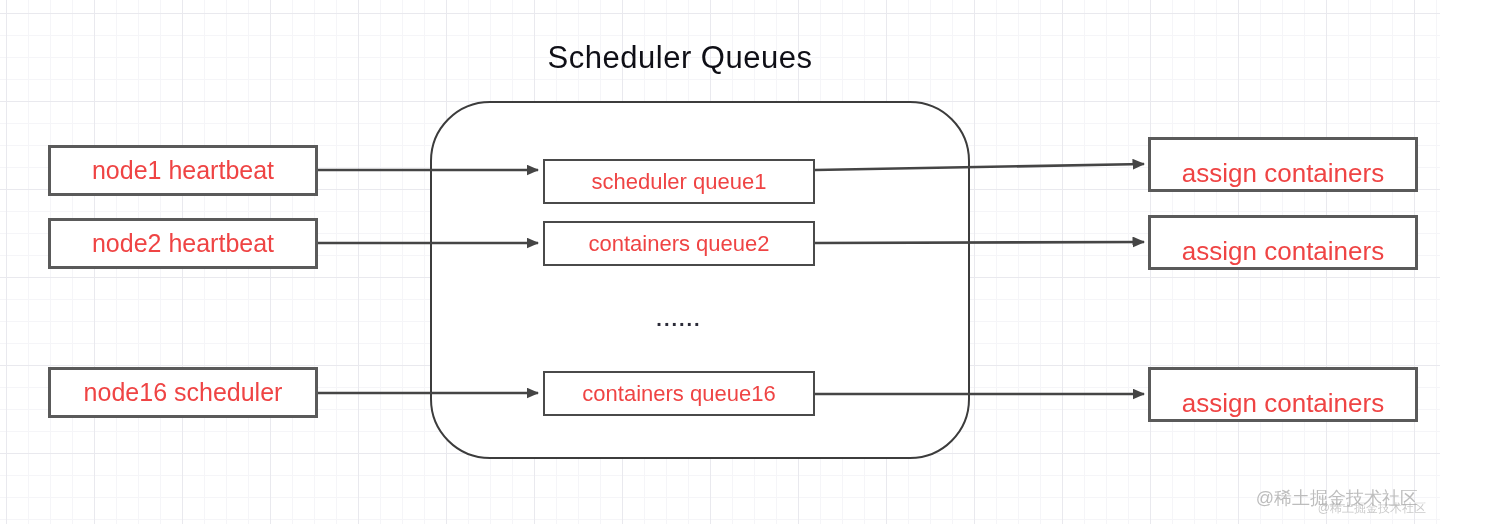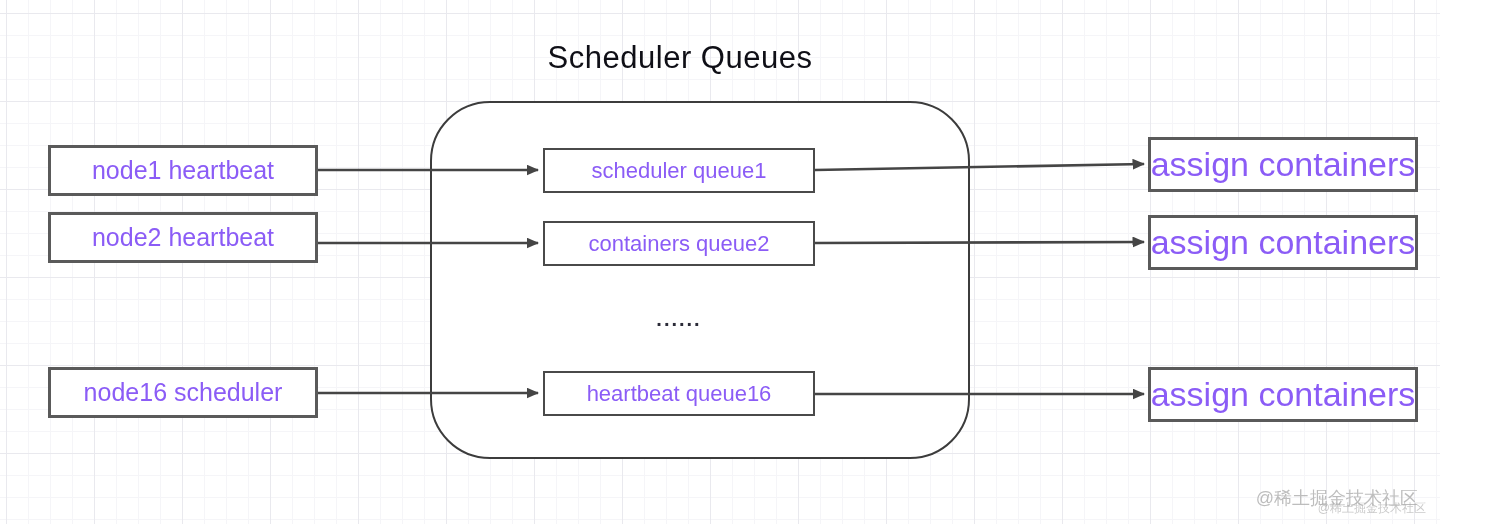--- a/index.html
+++ b/index.html
@@ -43,38 +43,39 @@
     left: 0; top: 0;
     width: 1512px; height: 524px;
     z-index: 2;
   }
   .node-box {
     position: absolute;
     background: #ffffff;
     display: flex;
     align-items: center;
     justify-content: center;
-    color: #8b5cf6;
+    color: #ef4444;
     z-index: 3;
     white-space: nowrap;
   }
   .left-box {
     left: 48px; width: 270px; height: 51px;
     border: 3px solid #5a5a5a;
     font-size: 25px;
   }
   .mid-box {
     left: 543px; width: 272px; height: 45px;
     border: 2px solid #4a4a4a;
     font-size: 22px;
   }
   .right-box {
     left: 1148px; width: 270px; height: 55px;
     border: 3px solid #5a5a5a;
-    font-size: 34px;
+    font-size: 26px;
+    align-items: flex-end;
   }
   .ellipsis {
     position: absolute;
     left: 543px; top: 308px; width: 272px;
     text-align: center;
     font-size: 20px;
     font-weight: bold;
     letter-spacing: 2px;
     color: #2b2b38;
     z-index: 3;
@@ -117,36 +118,36 @@
       <line x1="318" y1="393" x2="538" y2="393" marker-end="url(#arrowhead)"></line>
       <line x1="815" y1="170" x2="1144" y2="164" marker-end="url(#arrowhead)"></line>
       <line x1="815" y1="243" x2="1144" y2="242" marker-end="url(#arrowhead)"></line>
       <line x1="815" y1="394" x2="1144" y2="394" marker-end="url(#arrowhead)"></line>
     </g>
   </svg>
 
   <div class="node-box left-box" style="top:145px">
     <span>node1 heartbeat</span>
   </div>
-  <div class="node-box left-box" style="top:212px">
+  <div class="node-box left-box" style="top:218px">
     <span>node2 heartbeat</span>
   </div>
   <div class="node-box left-box" style="top:367px">
     <span>node16 scheduler</span>
   </div>
 
-  <div class="node-box mid-box" style="top:148px">
+  <div class="node-box mid-box" style="top:159px">
     <span>scheduler queue1</span>
   </div>
   <div class="node-box mid-box" style="top:221px">
     <span>containers queue2</span>
   </div>
   <div class="ellipsis">......</div>
   <div class="node-box mid-box" style="top:371px">
-    <span>heartbeat queue16</span>
+    <span>containers queue16</span>
   </div>
 
   <div class="node-box right-box" style="top:137px">
     <span>assign containers</span>
   </div>
   <div class="node-box right-box" style="top:215px">
     <span>assign containers</span>
   </div>
   <div class="node-box right-box" style="top:367px">
     <span>assign containers</span>

